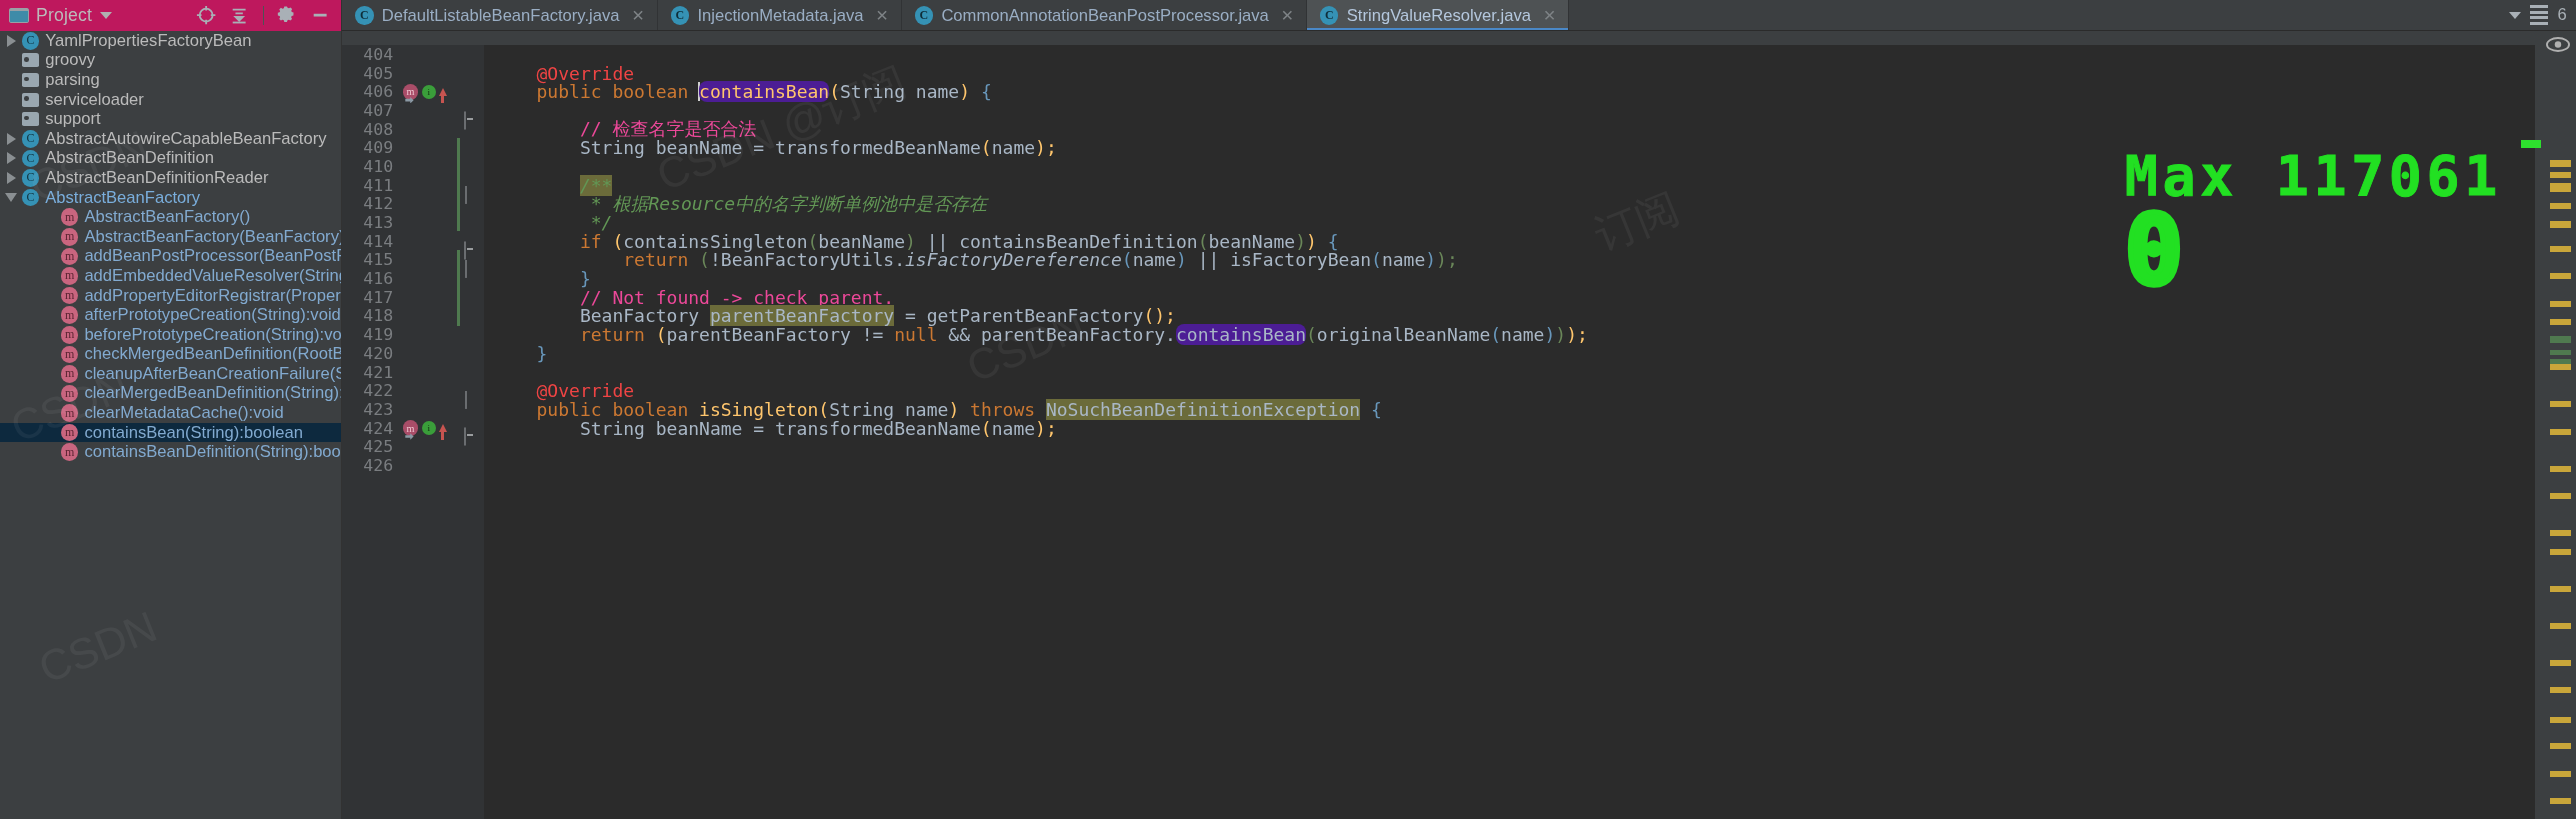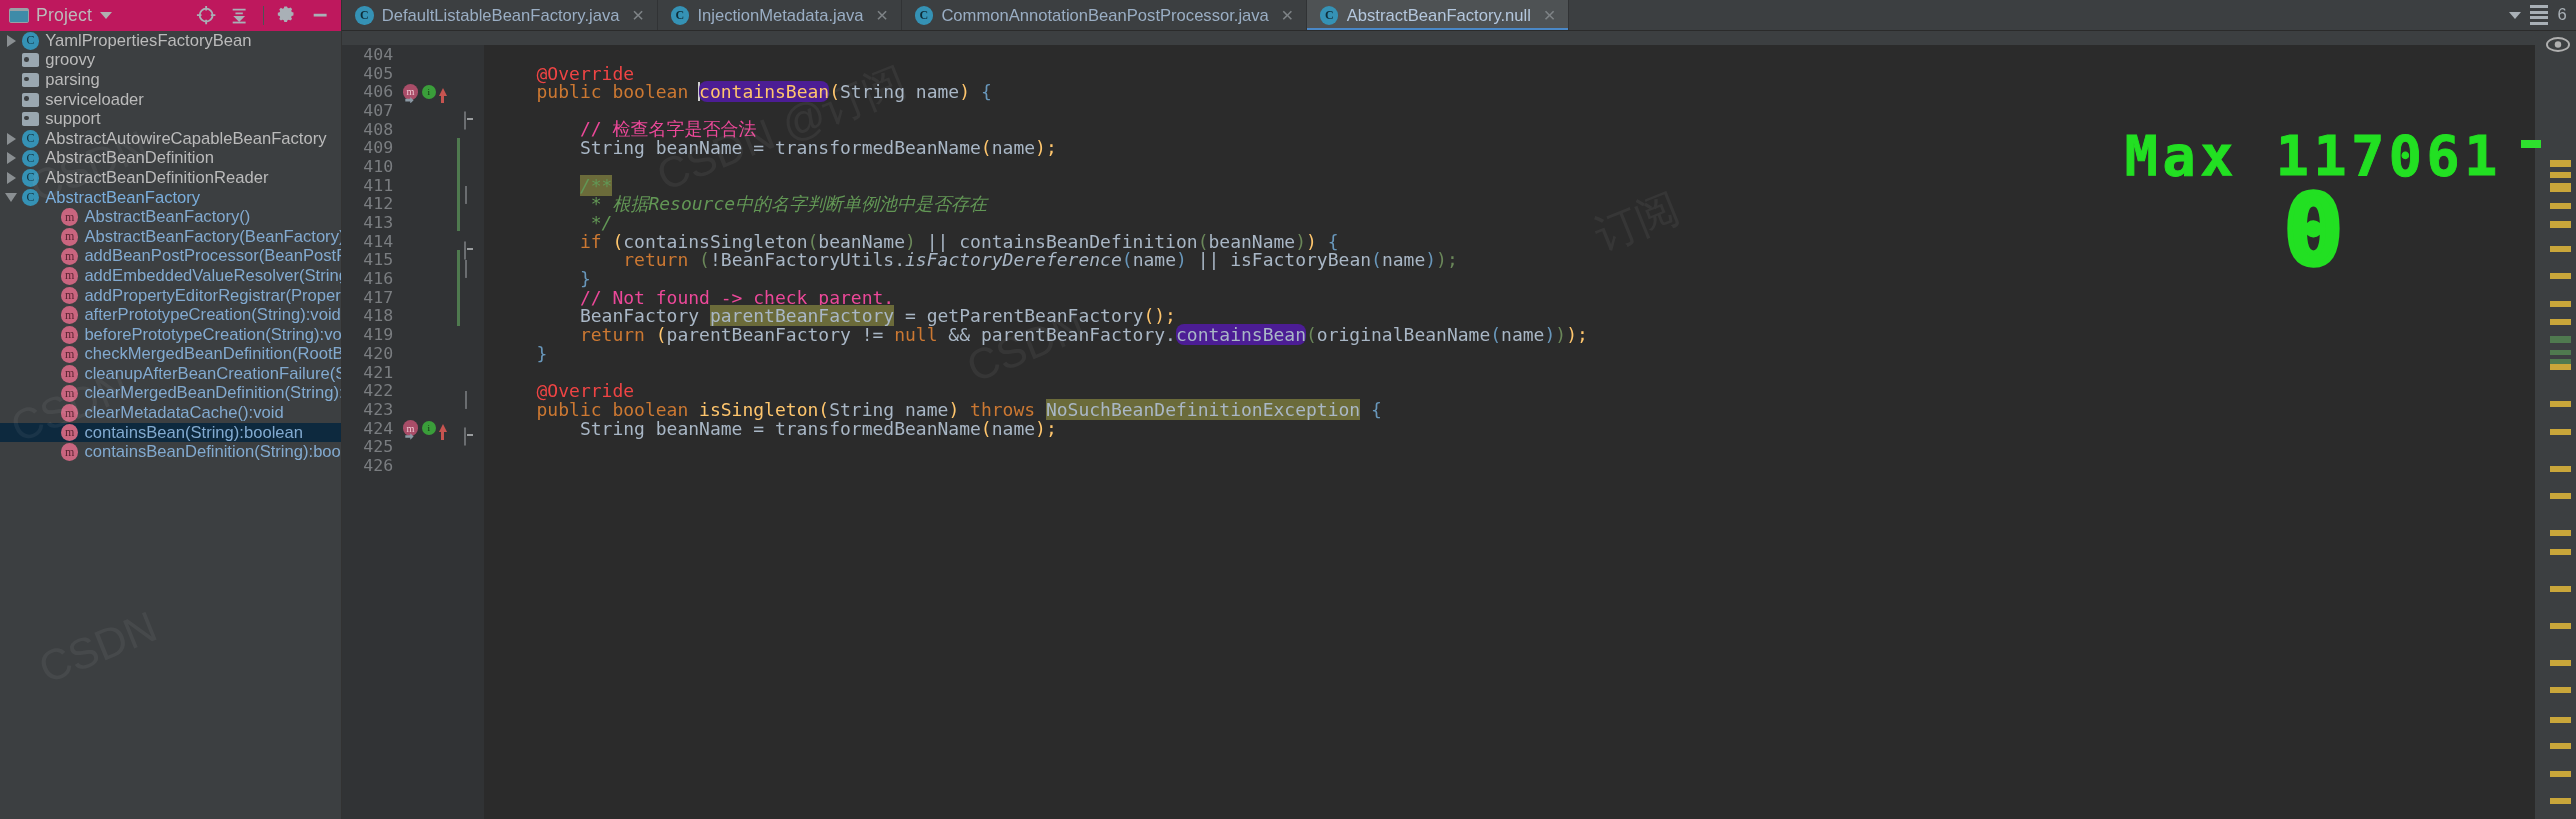--- a/index.html
+++ b/index.html
@@ -131,22 +131,22 @@
   .changebar { position:absolute; left:115px; width:4.6px; background:#4f7a4f; }
 
   
   .rightbar { width: 41px; flex: 0 0 41px; background:#3c3f41; position: relative; }
   .marker { position:absolute; right:5.5px; height:5.5px; background:#c9a63a; }
   .marker.g { background:#4f7a4f; }
   .eye { position:absolute; top:5.5px; right:6.5px; width:24px; height:15px; }
 
   
   .overlay {
-    position: absolute; right: 33px; top: 84px; pointer-events: none;
-    text-align: center; z-index: 40;
+    position: absolute; right: 33px; top: 104px; pointer-events: none;
+    z-index: 40;
   }
   .ov-text {
     font-family: "DejaVu Sans Mono", monospace; font-weight: bold;
     font-size: 55px; letter-spacing: 4.6px; color: #22e022; line-height: 1;
     -webkit-text-stroke: 0.9px #22e022;
   }
   .ov-big {
     font-family: "DejaVu Sans Mono", monospace; font-weight: bold;
     font-size: 97px; color: #22e022; line-height: .92; margin-top: 1.8px;
     -webkit-text-stroke: 5.5px #22e022;
@@ -207,21 +207,21 @@
         <span>InjectionMetadata.java</span>
         <span class="tab-close">✕</span>
       </div>
       <div class="tab">
         <span class="cicon">C</span>
         <span>CommonAnnotationBeanPostProcessor.java</span>
         <span class="tab-close">✕</span>
       </div>
       <div class="tab active">
         <span class="cicon">C</span>
-        <span>AbstractBeanFactory.null</span>
+        <span>StringValueResolver.java</span>
         <span class="tab-close">✕</span>
       </div>
 
       <div class="tabbar-right">
         <span class="caret-down" style="border-top-color:#a9b0b6"></span>
         <span class="hamb">
             <i></i>
             <i></i>
             <i></i>
             <i></i>

